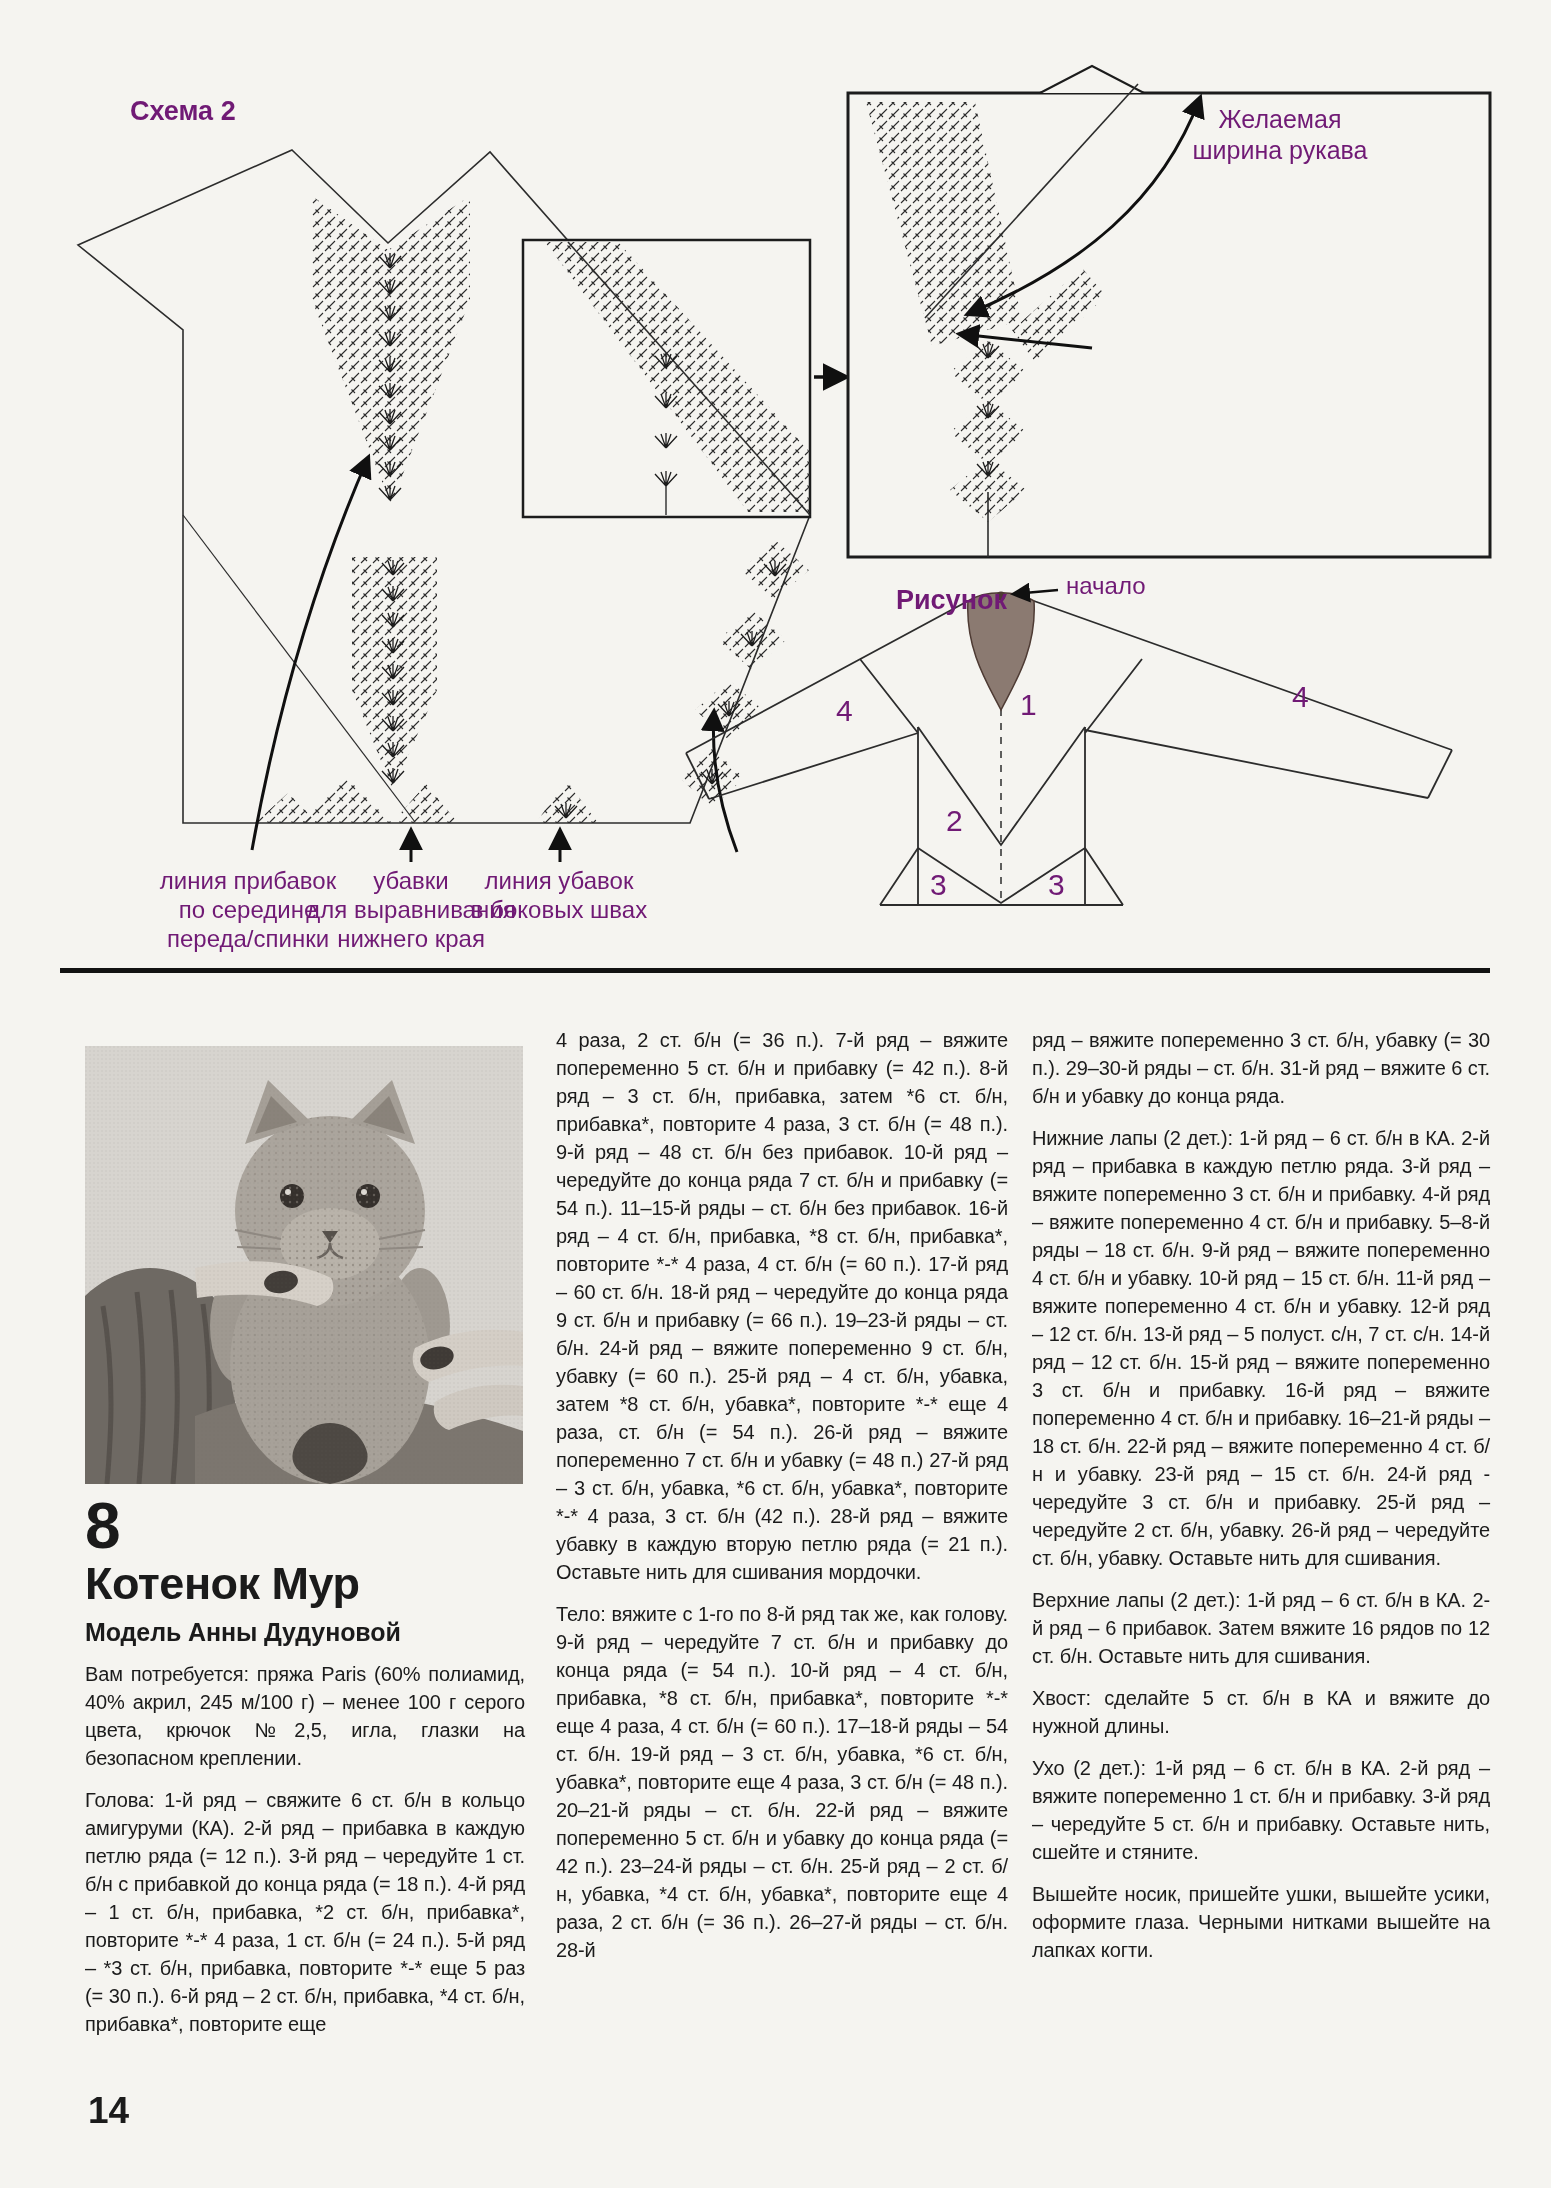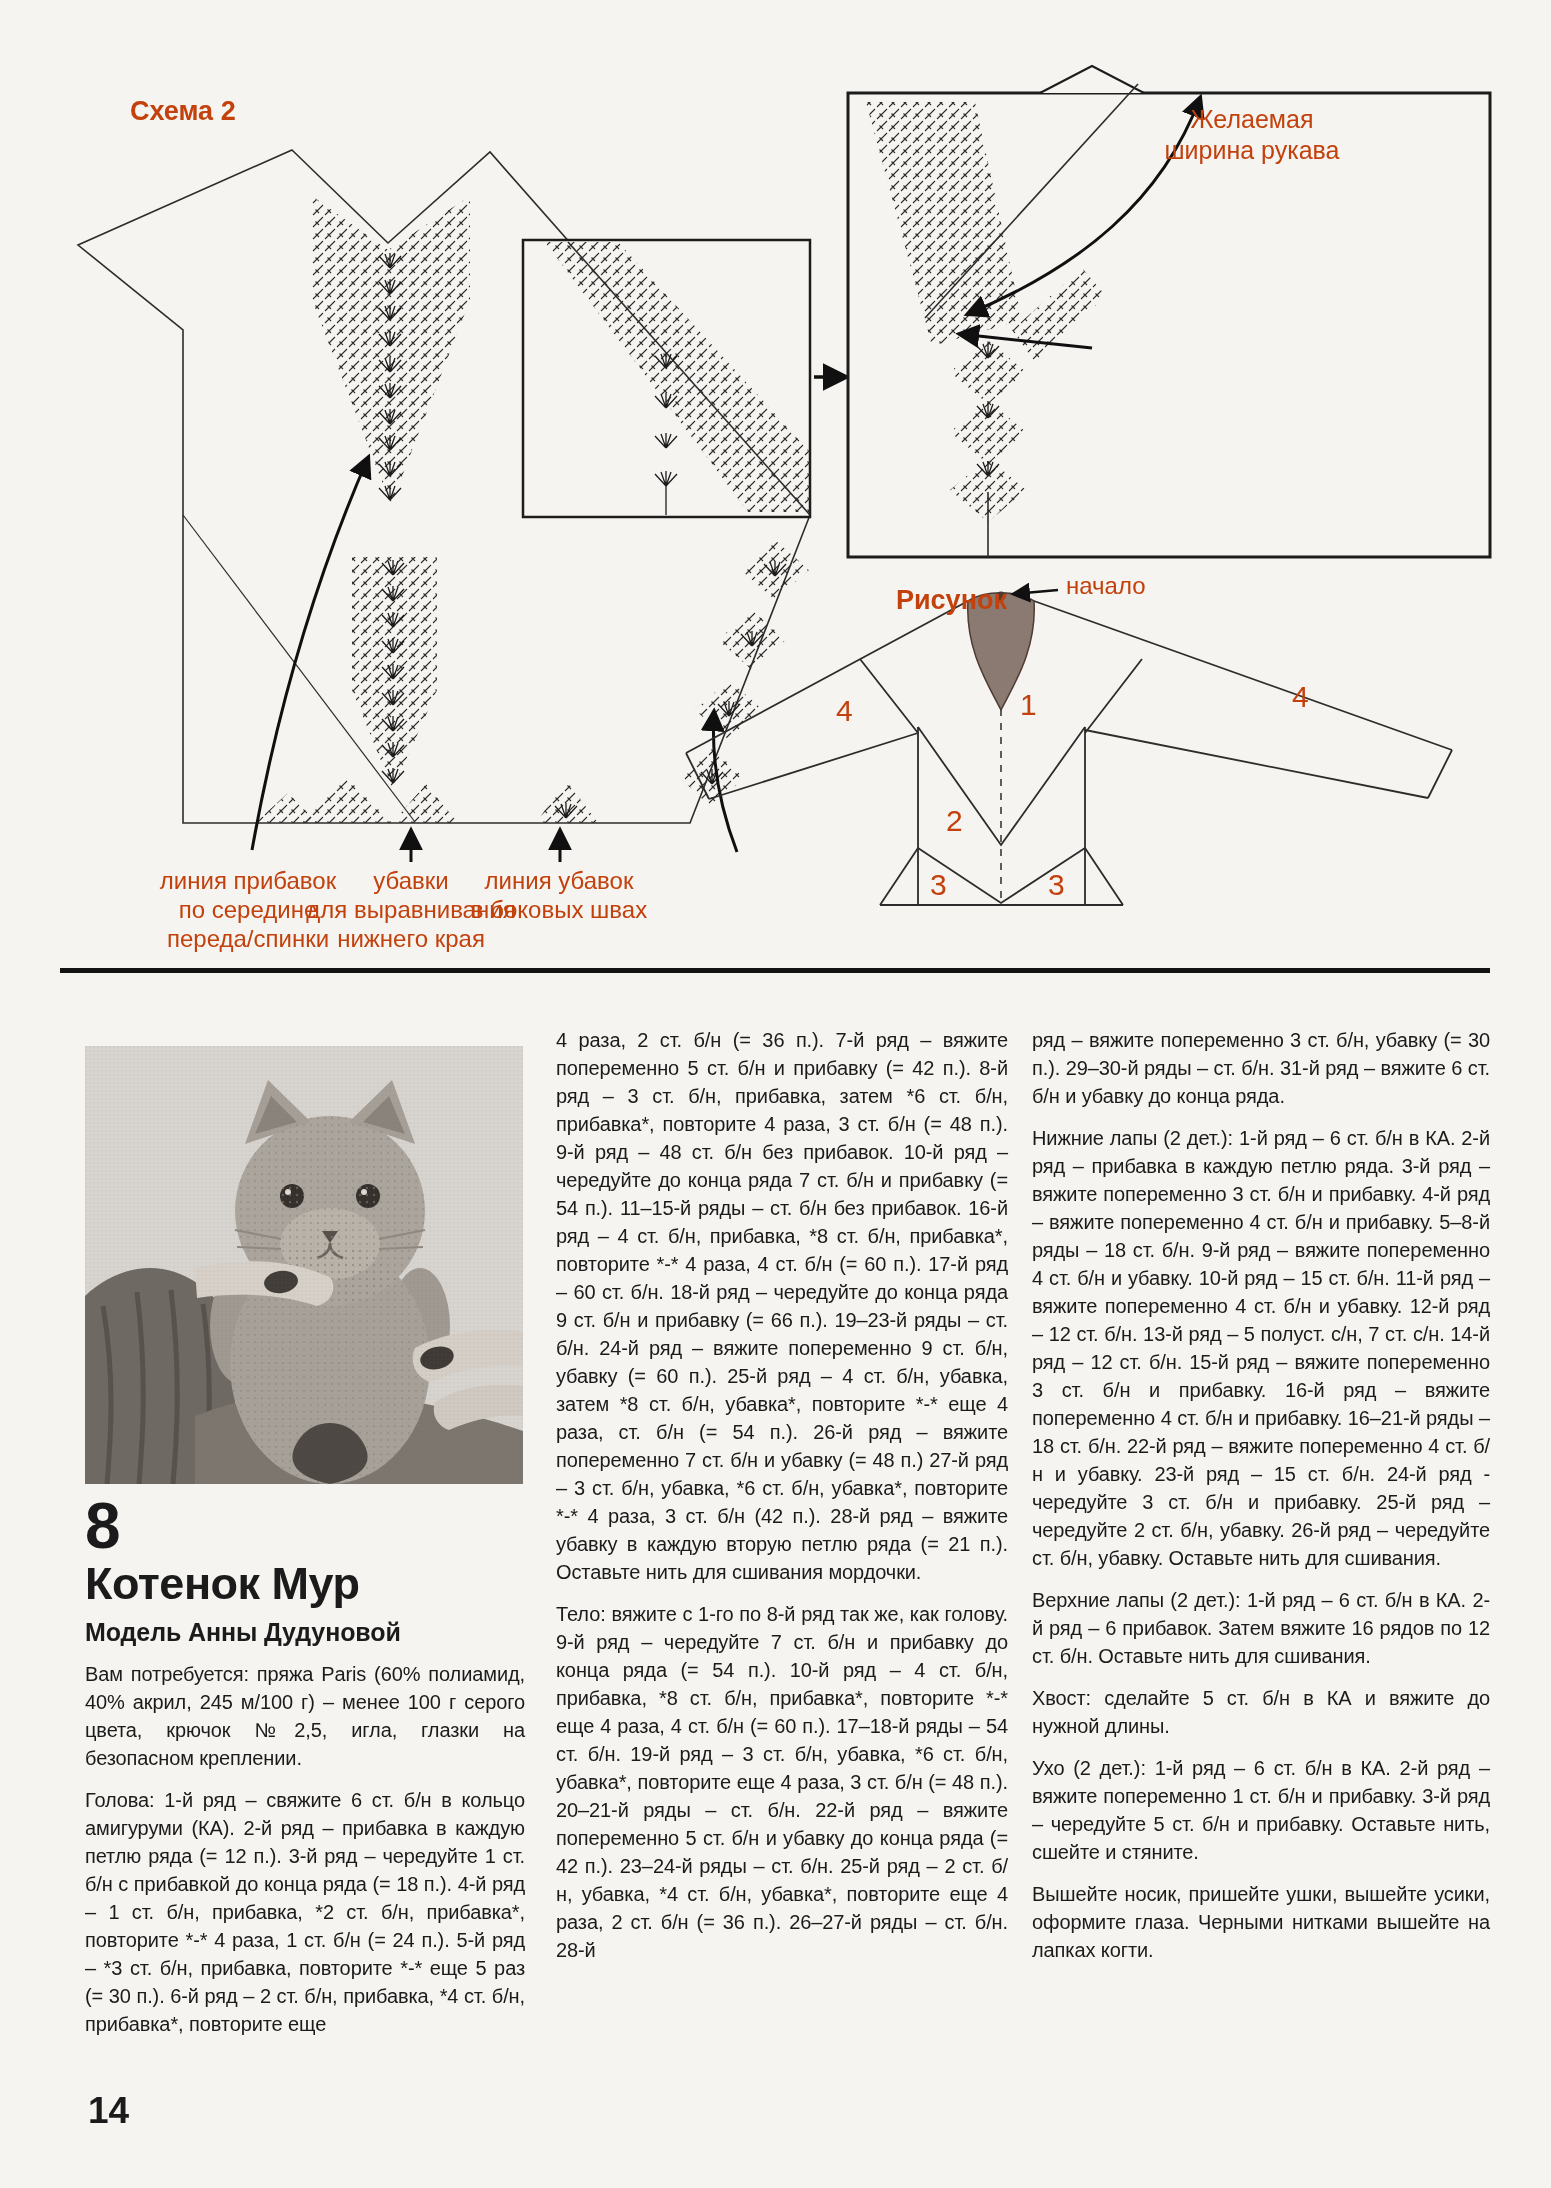--- a/index.html
+++ b/index.html
@@ -3,24 +3,24 @@
 <meta charset="utf-8">
 <style>
   html,body{margin:0;padding:0}
   body{
     width:1551px;height:2188px;position:relative;overflow:hidden;
     background:#f5f4f0;color:#1b1b1b;
     font-family:"Liberation Sans","DejaVu Sans",sans-serif;
   }
   .diagram{position:absolute;left:0;top:0;width:1551px;height:1000px}
   .diagram svg{position:absolute;left:0;top:0}
-  .lbl{position:absolute;white-space:pre-line;color:#c2410c}
+  .lbl{position:absolute;white-space:pre-line;color:#701a75}
   .schema-title{left:130px;top:96px;font-size:27px;font-weight:bold}
   .note{text-align:center;font-size:25px;line-height:31px}
-  .sleeve-width{left:1132px;top:104px;width:240px}
+  .sleeve-width{left:1160px;top:104px;width:240px}
   .undercut{left:1068px;top:200px;width:364px}
   .drawing-title{left:896px;top:585px;font-size:27px;font-weight:bold}
   .start-label{left:1066px;top:572px;font-size:24px}
   .region{font-size:30px;line-height:30px}
   .r0{left:836px;top:696px}.r1{left:1020px;top:690px}.r2{left:1292px;top:682px}
   .r3{left:946px;top:806px}.r4{left:930px;top:870px}.r5{left:1048px;top:870px}
   .caption{text-align:center;font-size:24px;line-height:29px}
   .cap1{left:146px;top:866px;width:204px}
   .cap2{left:298px;top:866px;width:226px}
   .cap3{left:450px;top:866px;width:218px}

